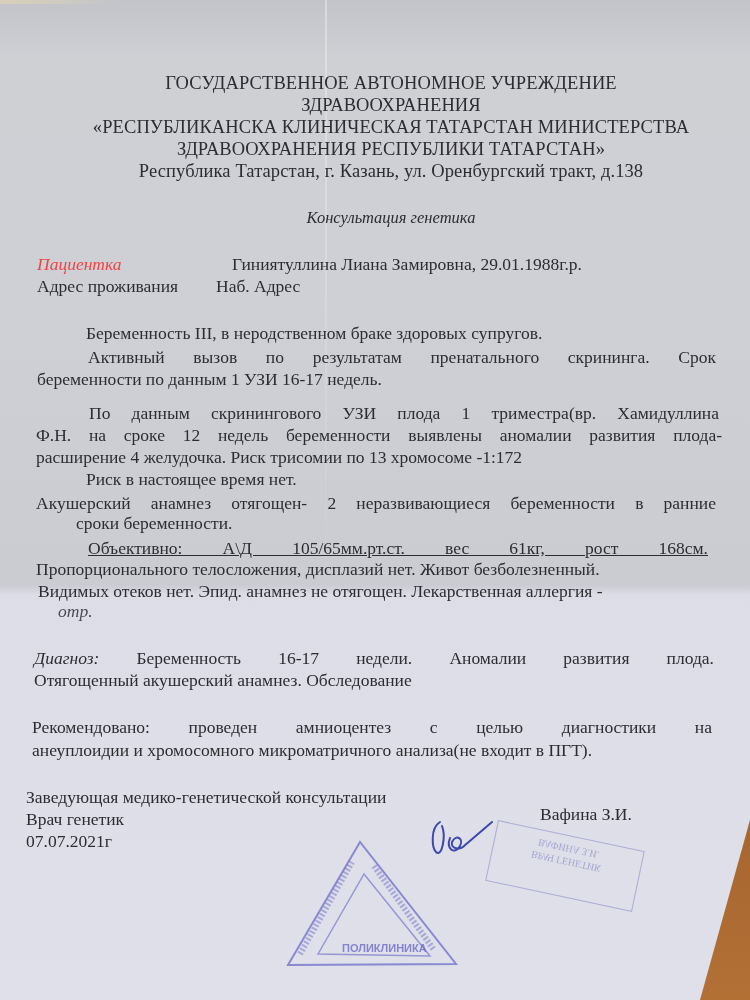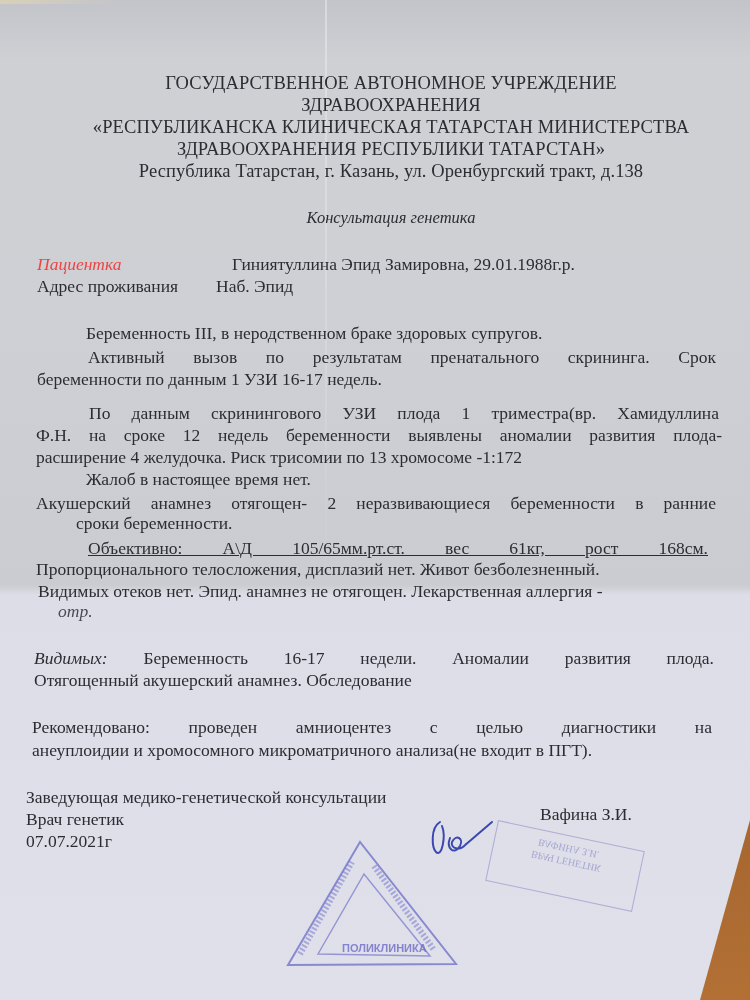--- a/index.html
+++ b/index.html
@@ -55,39 +55,39 @@
 
 <div class="line center hdr" style="top:72px;">ГОСУДАРСТВЕННОЕ АВТОНОМНОЕ УЧРЕЖДЕНИЕ</div>
 <div class="line center hdr" style="top:94px;">ЗДРАВООХРАНЕНИЯ</div>
 <div class="line center hdr" style="top:116px;">«РЕСПУБЛИКАНСКА КЛИНИЧЕСКАЯ ТАТАРСТАН МИНИСТЕРСТВА</div>
 <div class="line center hdr" style="top:138px;">ЗДРАВООХРАНЕНИЯ РЕСПУБЛИКИ ТАТАРСТАН»</div>
 <div class="line center hdr" style="top:160px;">Республика Татарстан, г. Казань, ул. Оренбургский тракт, д.138</div>
 
 <div class="line center it b" style="top:207px; font-size:16.5px;">Консультация генетика</div>
 
 <div class="line it" style="left:37px; top:253px; color:#ef4444;">Пациентка</div>
-<div class="line" style="left:232px; top:253px;"><span class="b">Гиниятуллина  Эпид Замировна</span><span>, 29.01.1988г.р.</span></div>
+<div class="line" style="left:232px; top:253px;"><span class="b">Гиниятуллина  Лиана Замировна</span><span>, 29.01.1988г.р.</span></div>
 <div class="line" style="left:37px; top:275px;">Адрес проживания</div>
-<div class="line" style="left:216px; top:275px;">Наб. Эпид</div>
+<div class="line" style="left:216px; top:275px;">Наб. Адрес</div>
 
 <div class="line" style="left:86px; top:322px;">Беременность III, в неродственном  браке здоровых супругов.</div>
 <div class="line just" style="left:88px; top:346px; width:628px;">Активный вызов по результатам пренатального скрининга. Срок</div>
 <div class="line" style="left:37px; top:368px;">беременности по данным 1 УЗИ 16-17 недель.</div>
 <div class="line just" style="left:89px; top:402px; width:630px;">По данным скринингового УЗИ плода 1 триместра(вр. Хамидуллина</div>
 <div class="line just" style="left:36px; top:424px; width:686px;">Ф.Н.  на сроке 12 недель беременности выявлены аномалии развития плода-</div>
 <div class="line" style="left:36px; top:446px;">расширение 4 желудочка. Риск трисомии по 13 хромосоме -1:172</div>
-<div class="line" style="left:86px; top:468px;">Жалоб в настоящее время нет.</div>
+<div class="line" style="left:86px; top:468px;">Риск в настоящее время нет.</div>
 <div class="line just" style="left:36px; top:492px; width:680px;">Акушерский анамнез отягощен- 2 неразвивающиеся беременности в ранние</div>
 <div class="line" style="left:36px; top:512px;margin-left:40px;">сроки беременности.</div>
 <div class="line just" style="left:88px; top:537px; width:620px;text-decoration:underline;">Объективно:  А\Д  105/65мм.рт.ст.  вес   61кг,  рост  168см.</div>
 <div class="line" style="left:36px; top:558px;">Пропорционального телосложения,   дисплазий нет. Живот безболезненный.</div>
 <div class="line" style="left:38px; top:580px;">Видимых отеков нет. Эпид. анамнез не отягощен. Лекарственная аллергия -</div>
 <div class="line it" style="left:38px; top:600px; color:#4a4a58;margin-left:20px;">отр.</div>
 
-<div class="line just" style="left:34px; top:647px; width:680px;"><span class="b it">Видимых:</span><span> Беременность  16-17  недели.  Аномалии  развития  плода.</span></div>
+<div class="line just" style="left:34px; top:647px; width:680px;"><span class="b it">Диагноз:</span><span> Беременность  16-17  недели.  Аномалии  развития  плода.</span></div>
 <div class="line" style="left:34px; top:669px;">Отягощенный акушерский анамнез. Обследование</div>
 
 <div class="line just" style="left:32px; top:716px; width:680px;">Рекомендовано:  проведен   амниоцентез  с  целью   диагностики  на</div>
 <div class="line" style="left:32px; top:739px;">анеуплоидии и хромосомного микроматричного  анализа(не входит в ПГТ).</div>
 
 <div class="line" style="left:26px; top:786px;">Заведующая  медико-генетической консультации</div>
 <div class="line" style="left:26px; top:808px;">Врач генетик</div>
 <div class="line" style="left:26px; top:830px;">07.07.2021г</div>
 <div class="line" style="left:540px; top:803px;">Вафина З.И.</div>
 

